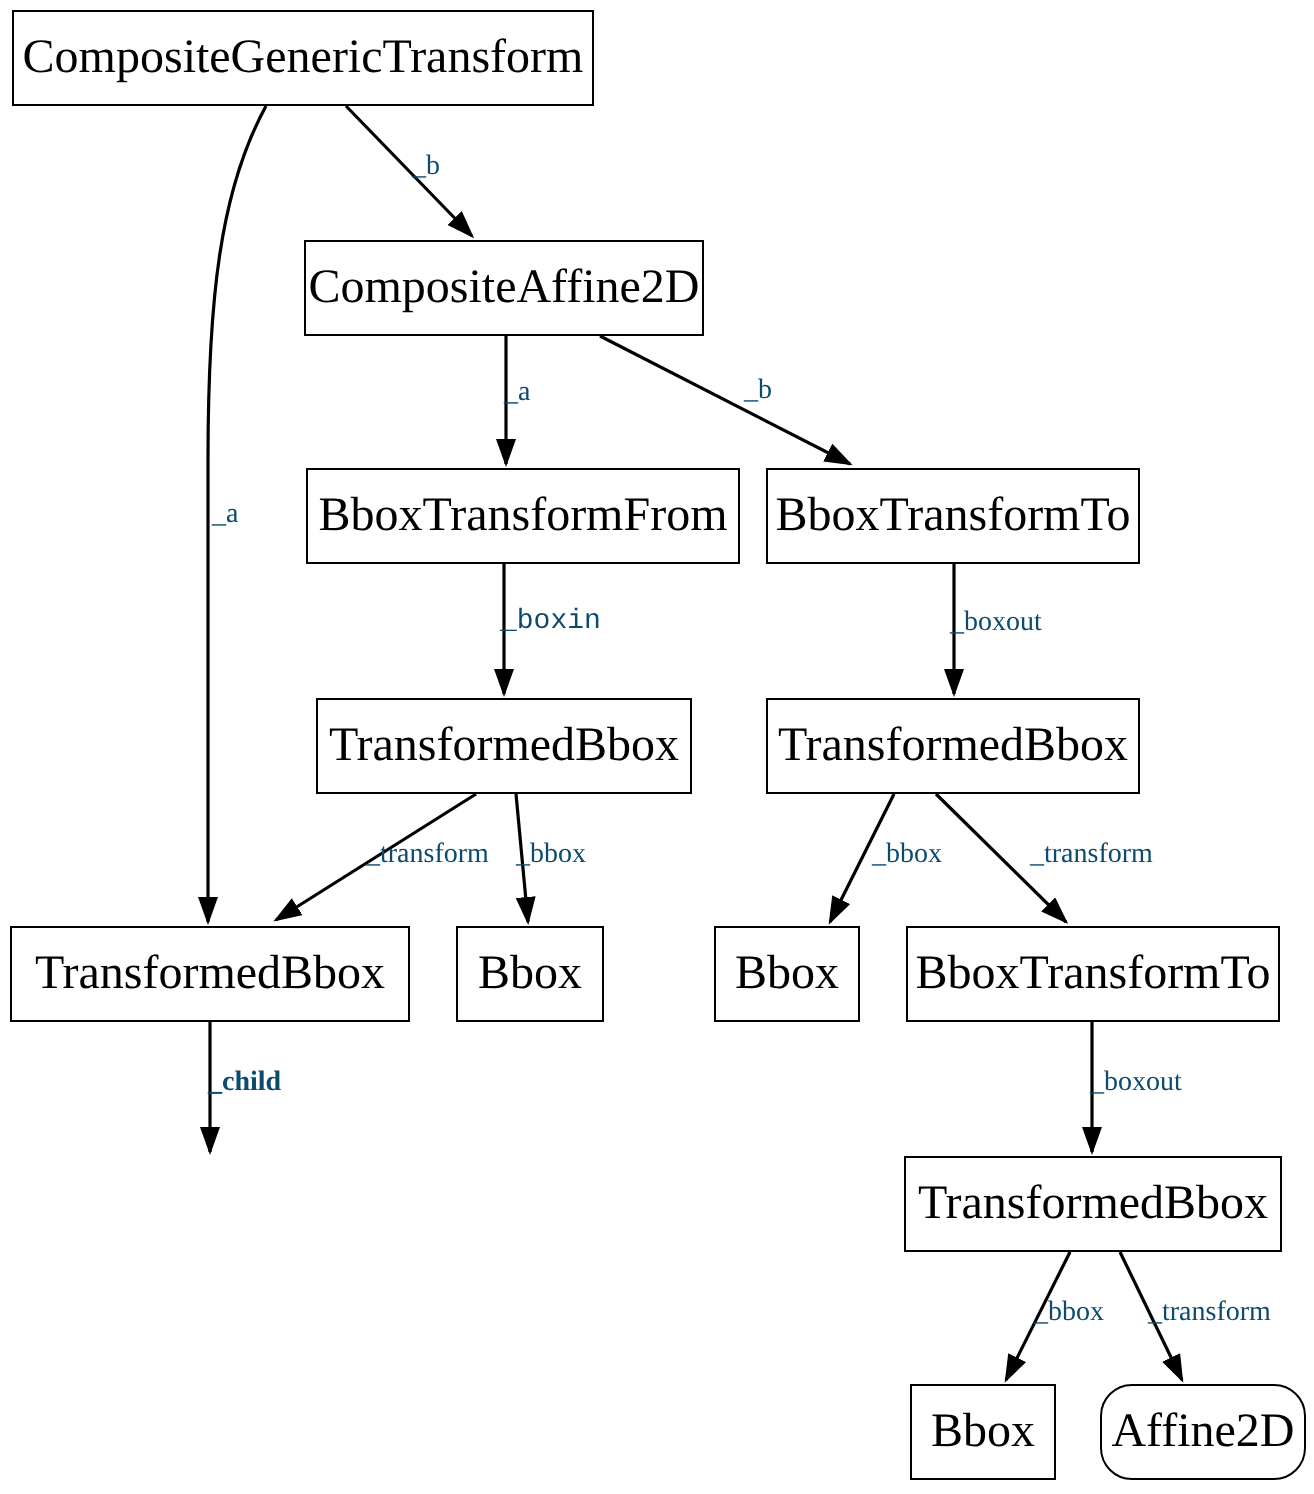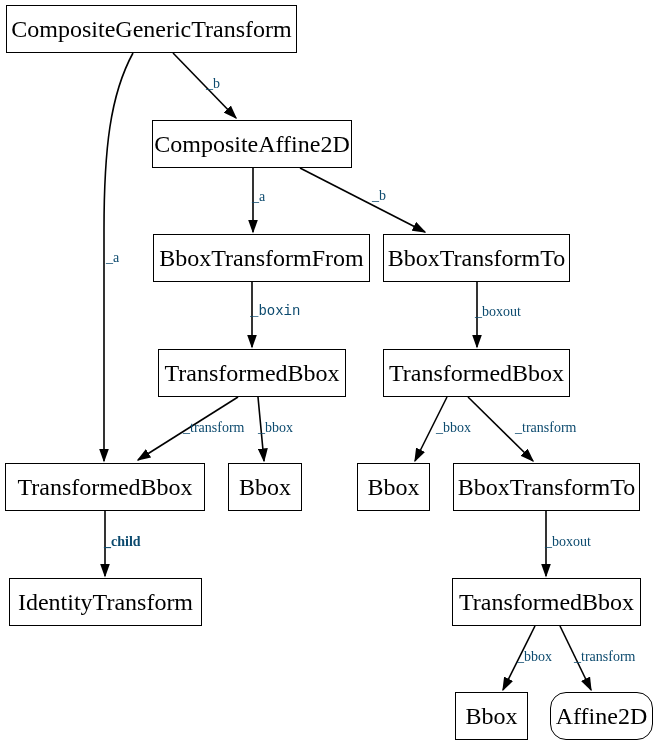--- a/index.html
+++ b/index.html
@@ -75,21 +75,20 @@
   <div class="node" style="left:6px;   top:5px;   width:291px; height:48px;">CompositeGenericTransform</div>
   <div class="node" style="left:152px; top:120px; width:200px; height:48px;">CompositeAffine2D</div>
   <div class="node" style="left:153px; top:234px; width:217px; height:48px;">BboxTransformFrom</div>
   <div class="node" style="left:383px; top:234px; width:187px; height:48px;">BboxTransformTo</div>
   <div class="node" style="left:158px; top:349px; width:188px; height:48px;">TransformedBbox</div>
   <div class="node" style="left:383px; top:349px; width:187px; height:48px;">TransformedBbox</div>
   <div class="node" style="left:5px;   top:463px; width:200px; height:48px;">TransformedBbox</div>
   <div class="node" style="left:228px; top:463px; width:74px;  height:48px;">Bbox</div>
   <div class="node" style="left:357px; top:463px; width:73px;  height:48px;">Bbox</div>
   <div class="node" style="left:453px; top:463px; width:187px; height:48px;">BboxTransformTo</div>
-  <div class="node" style="left:9px;   top:578px; width:193px; height:48px;">IdentityTransform</div>
   <div class="node" style="left:452px; top:578px; width:189px; height:48px;">TransformedBbox</div>
   <div class="node" style="left:455px; top:692px; width:73px;  height:48px;">Bbox</div>
   <div class="node" style="left:550px; top:692px; width:103px; height:48px;border-radius:16px;">Affine2D</div>
 
   <span class="edge-label" style="left:206px; top:76px;">_b</span>
   <span class="edge-label" style="left:106px; top:250px;">_a</span>
   <span class="edge-label" style="left:252px; top:189px;">_a</span>
   <span class="edge-label" style="left:372px; top:188px;">_b</span>
   <span class="edge-label" style="left:250px; top:304px;font-family:Liberation Mono, monospace;">_boxin</span>
   <span class="edge-label" style="left:183px; top:420px;">_transform</span>

